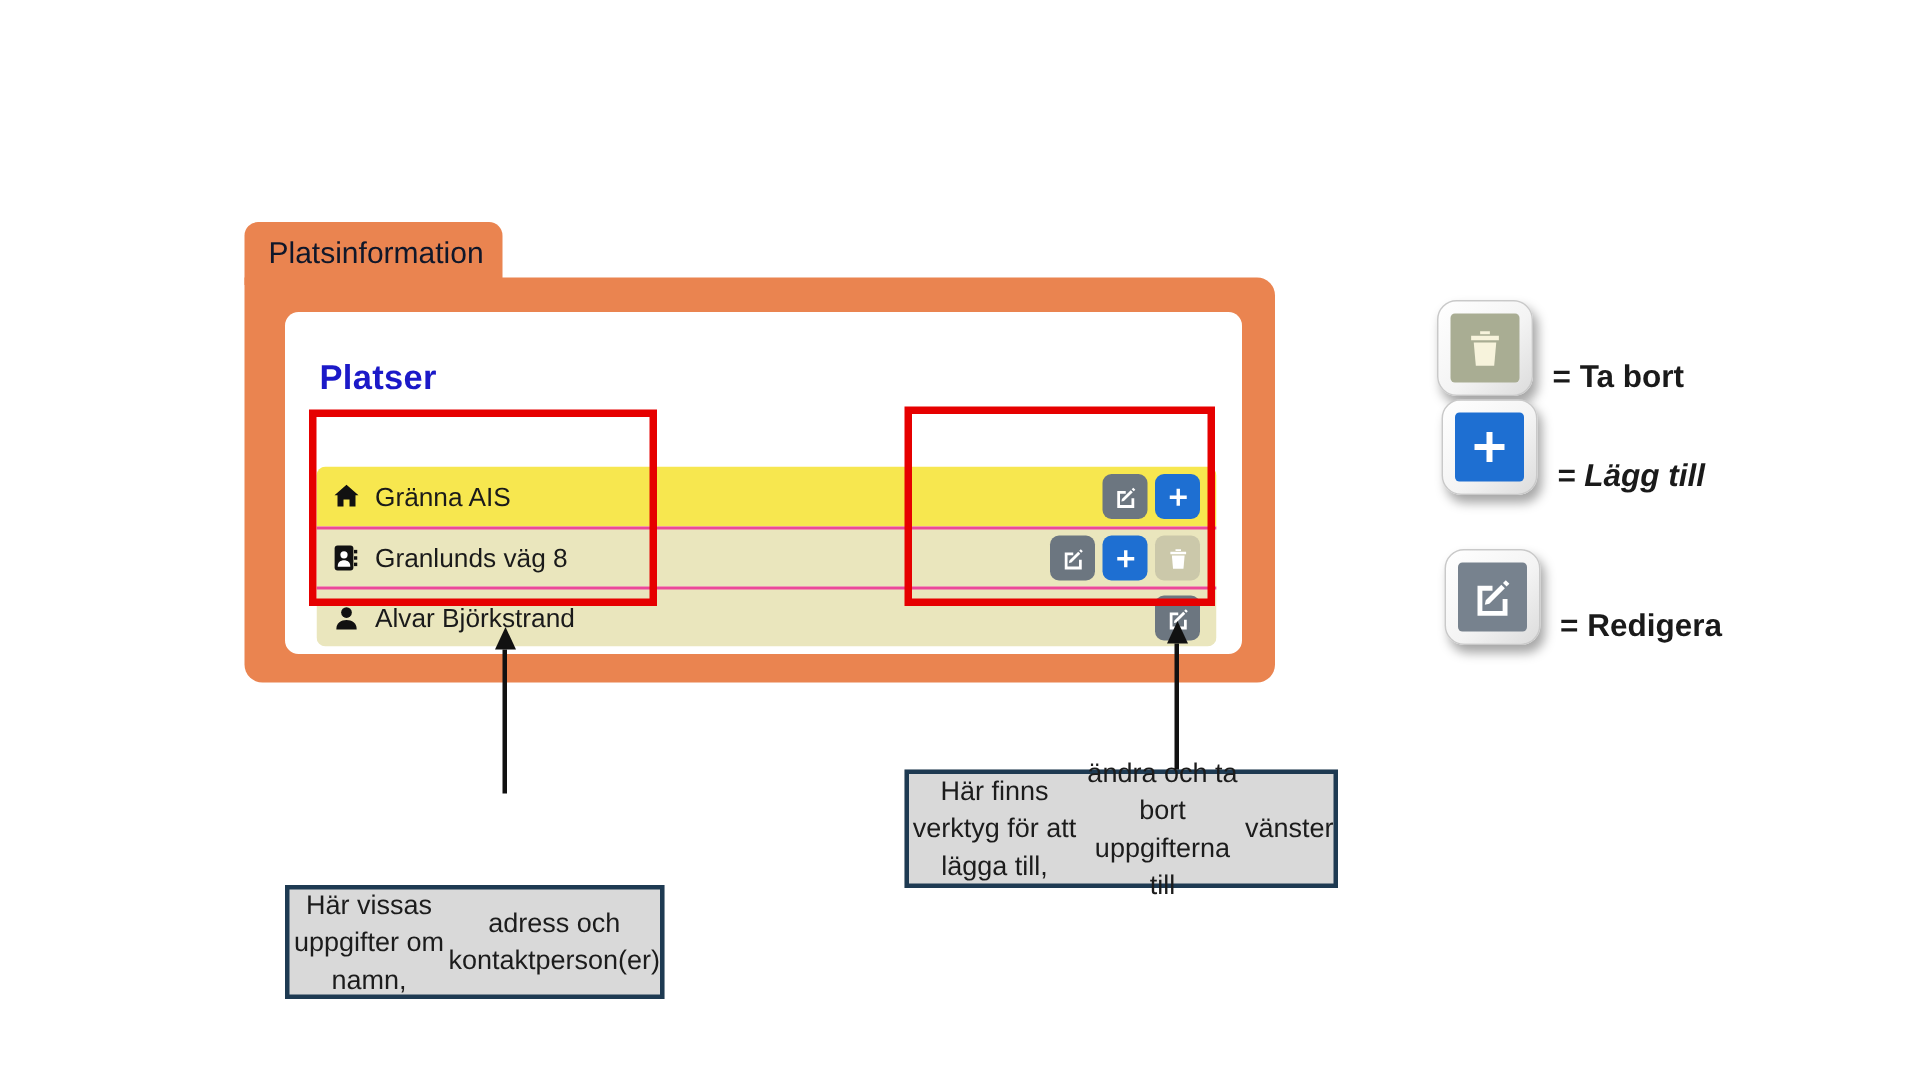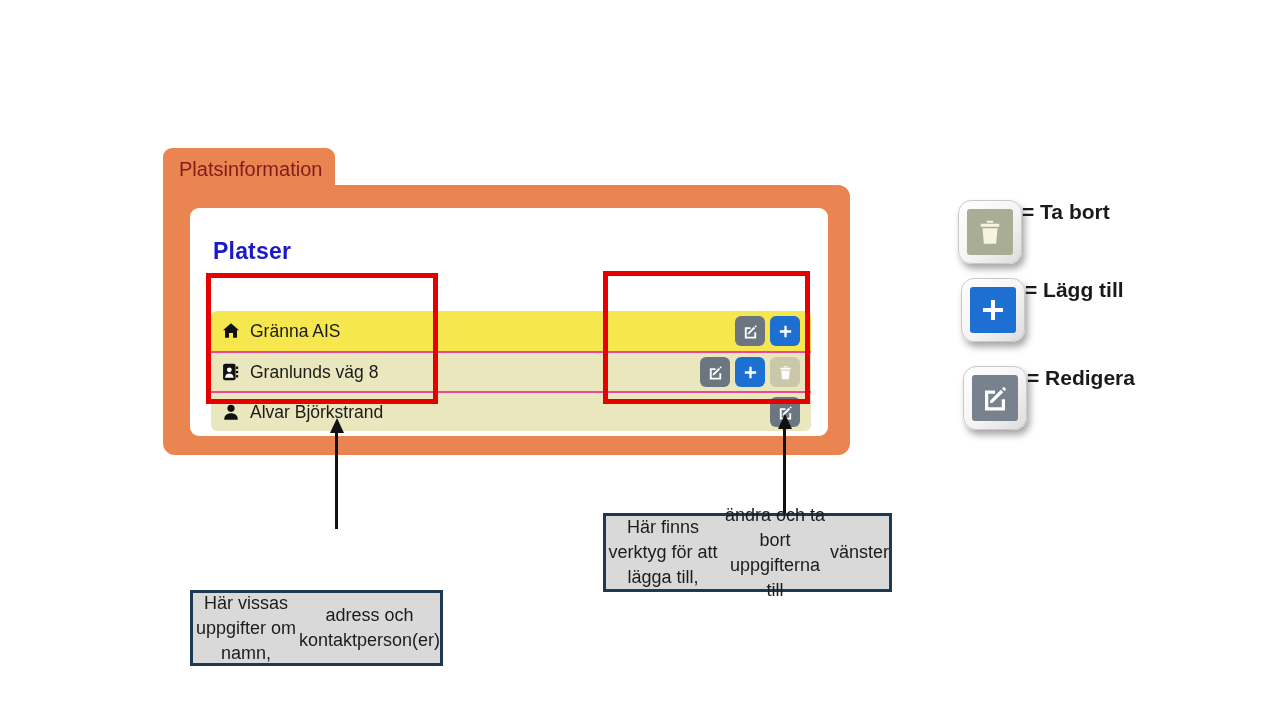--- a/index.html
+++ b/index.html
@@ -4,21 +4,21 @@
 <style>
   * { margin:0; padding:0; box-sizing:border-box; }
   html,body { background:#fff; }
   body { font-family:"Liberation Sans", sans-serif; }
   .canvas { position:relative; width:1280px; height:720px; background:#fff; overflow:hidden; }
 
   
   .tab {
     position:absolute; left:163px; top:148px; width:172px; height:42px;
     background:var(--orange); border-radius:9px 9px 0 0;
-    color:#7f1d1d; font-size:20px; display:flex; align-items:center; padding-left:16px;
+    color:#0f172a; font-size:20px; display:flex; align-items:center; padding-left:16px;
   }
   .panel {
     position:absolute; left:163px; top:185px; width:687px; height:270px;
     background:var(--orange); border-radius:0 12px 12px 12px;
   }
   .card {
     position:absolute; left:27px; top:23px; width:638px; height:228px;
     background:#fff; border-radius:9px;
   }
   .heading {
@@ -68,23 +68,23 @@
   
   .callout {
     position:absolute; background:var(--callout-bg); border:3px solid var(--callout-border);
     display:flex; flex-direction:row; align-items:center; justify-content:center;
     font-size:18px; line-height:25px; color:#1c1c1c; text-align:center; z-index:8;
   }
   .callout.left  { left:190px; top:550px; width:253px; height:76px;margin-top:40px; }
   .callout.right { left:603px; top:513px; width:289px; height:79px; }
 
   
-  .legend-item { position:absolute; display:flex; align-items:flex-start; }
+  .legend-item { position:absolute; display:flex; align-items:flex-end; gap:13px; }
   .legend-item.one   { left:958px; top:200px; }
-  .legend-item.two   { left:961px; top:278px; }
+  .legend-item.two   { left:961px; top:266px;font-style:italic; }
   .legend-item.three { left:963px; top:366px; }
   .keycap {
     width:64px; height:64px; border-radius:13px;
     background:linear-gradient(135deg,#ffffff 0%,#f4f4f4 55%,#dcdcdc 100%);
     border:1px solid #c9c9c9;
     box-shadow:3px 5px 7px rgba(0,0,0,.35);
     display:flex; align-items:center; justify-content:center;
   }
   .keycap .inner {
     width:46px; height:46px; border-radius:3px;

